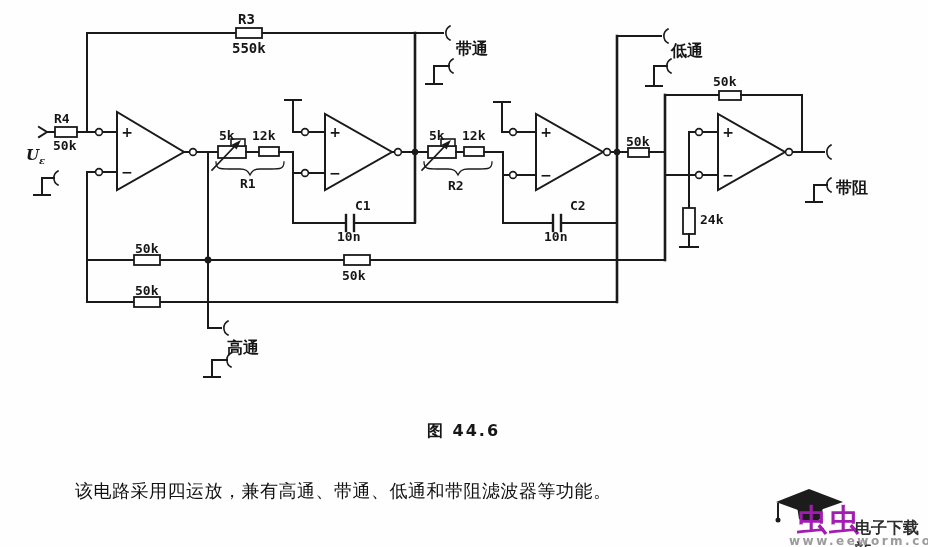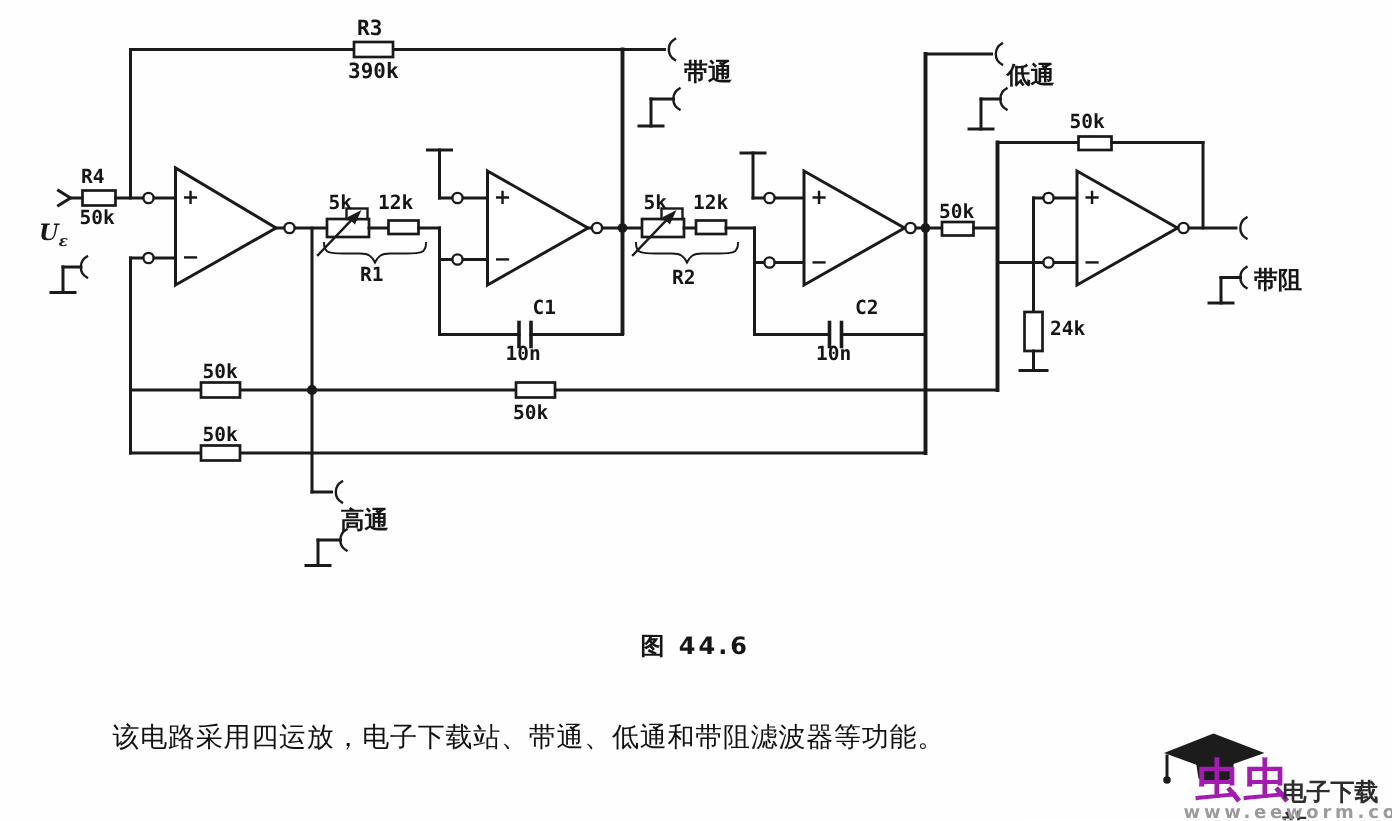--- a/index.html
+++ b/index.html
@@ -229,21 +229,21 @@
 
   <g>
     <polygon points="776,502 809,489 843,502 809,514" fill="#1c1c1c"></polygon>
     <path d="M797,506 L823,506 L821,519 Q809,525 799,519 Z" fill="#1c1c1c"></path>
     <line x1="778" y1="503" x2="778" y2="518" stroke="#1c1c1c" stroke-width="2"></line>
     <circle cx="778" cy="520" r="2.5" fill="#1c1c1c"></circle>
   </g>
 </svg>
 
 <div class="lbl big" style="left:238px;top:12px;">R3</div>
-<div class="lbl big" style="left:232px;top:41px;">390k</div>
+<div class="lbl big" style="left:232px;top:41px;">550k</div>
 
 <div class="lbl" style="left:54px;top:112px;">R4</div>
 <div class="lbl" style="left:53px;top:139px;">50k</div>
 
 <div class="usig"><span>U</span><span class="sub">ε</span></div>
 
 <div class="lbl" style="left:219px;top:129px;">5k</div>
 <div class="lbl" style="left:252px;top:129px;">12k</div>
 <div class="lbl" style="left:240px;top:177px;">R1</div>
 
@@ -271,19 +271,19 @@
 <div class="opsign" style="left:539px;top:168px;">−</div>
 <div class="opsign" style="left:721px;top:125px;">+</div>
 <div class="opsign" style="left:721px;top:168px;">−</div>
 
 <div class="cjk" style="left:456px;top:41px;">带通</div>
 <div class="cjk" style="left:671px;top:43px;">低通</div>
 <div class="cjk" style="left:227px;top:340px;">高通</div>
 <div class="cjk" style="left:836px;top:160px;margin-top:20px;">带阻</div>
 
 <div class="caption">图 44.6</div>
-<div class="note">该电路采用四运放，电子下载站、带通、低通和带阻滤波器等功能。</div>
+<div class="note">该电路采用四运放，兼有高通、带通、低通和带阻滤波器等功能。</div>
 
 <div class="wm-brand" style="color: #a21caf;">虫虫</div>
 <div class="wm-site">电子下载站</div>
 <div class="wm-url">www.eeworm.com</div>
 
 </div>
 
 </body></html>

